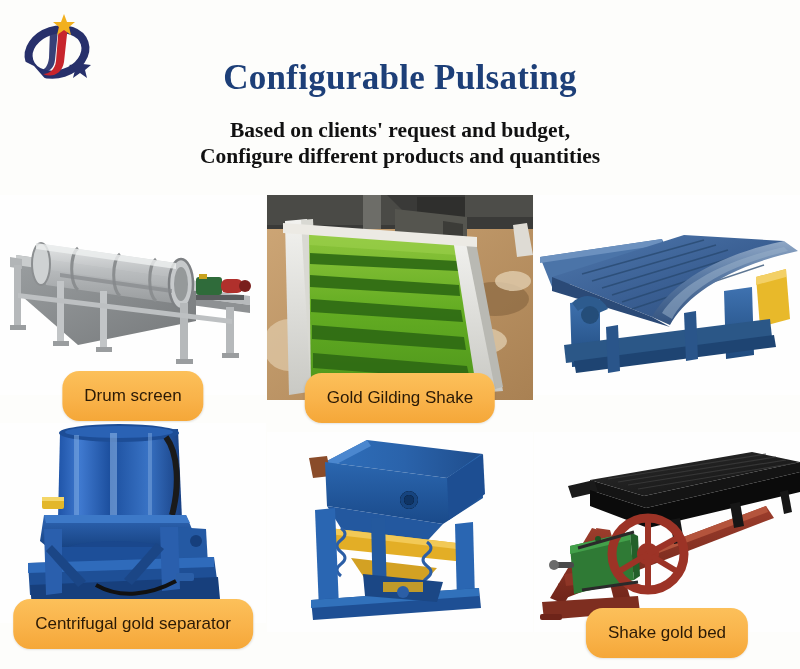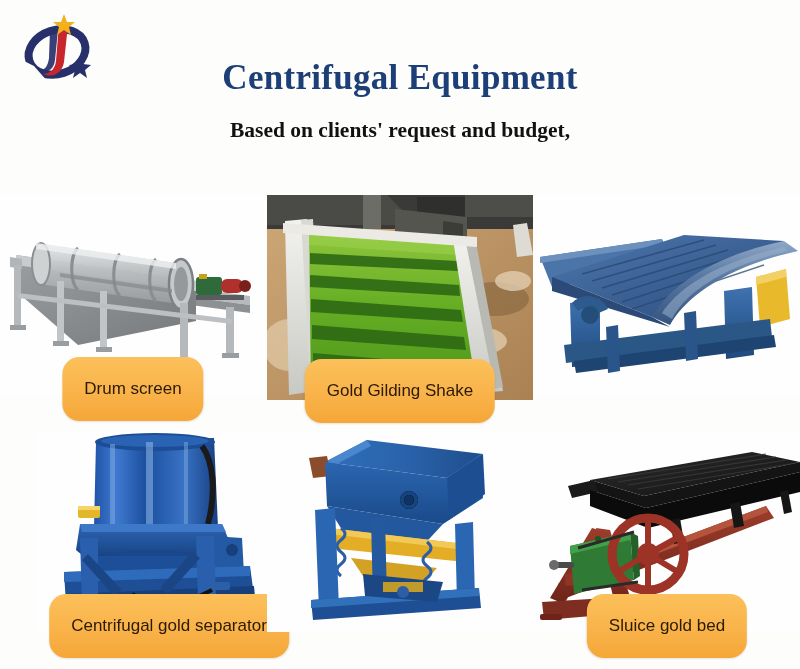--- a/index.html
+++ b/index.html
@@ -26,34 +26,34 @@
     position:absolute;left:0;top:117px;width:800px;text-align:center;
     font-family:"Liberation Serif", serif;
     font-weight:bold;font-size:21.5px;line-height:26px;color:#111;
   }
   .subtitle div{white-space:nowrap;}
 
   
   .grid{position:absolute;left:0;top:195px;width:800px;height:474px;}
   .card{position:absolute;width:266px;height:237px;}
   .card.c0{left:0;top:0;}     .card.c1{left:267px;top:0;}  .card.c2{left:534px;top:0;}
-  .card.c3{left:0;top:237px;margin-left:36px;} .card.c4{left:267px;top:237px;} .card.c5{left:534px;top:237px;}
+  .card.c3{left:0;top:228px;} .card.c4{left:267px;top:237px;} .card.c5{left:534px;top:237px;}
 
   .photo{position:absolute;left:0;top:0;width:266px;height:200px;overflow:hidden;}
   .photo.bleed{left:0;top:0;width:266px;height:205px;}
   .stage{position:absolute;inset:0;background:#ffffff;}
 
   
   .pill{
     position:absolute;bottom:11px;left:50%;transform:translateX(-50%);
     height:48px;border-radius:17px;
     background:linear-gradient(180deg,#fcc05a 0%,#f9b34a 55%,#f5a738 100%);
     color:#2b1a06;font-size:17px;font-weight:500;
     display:flex;align-items:center;justify-content:center;
-    padding:8px 22px;white-space:nowrap;
+    padding:1px 22px;white-space:nowrap;
     box-shadow:0 1px 2px rgba(0,0,0,.10);
     font-family:"Liberation Sans", sans-serif;
   }
   .c1 .pill,.c4 .pill{bottom:9px;}
 
   
   svg{display:block;}
 </style>
 </head>
 <body>
@@ -74,23 +74,24 @@
       <path d="M36 22 L44 22 L41 52 C40 62 32 66 25 63 C31 62 34 58 35 50 Z" fill="#27306b" opacity=".92"></path>
 
       <g>
         <path d="M50 6 L53 14 L61 14 L55 19 L57 27 L50 22 L43 27 L45 19 L39 14 L47 14 Z" fill="#f2b01e"></path>
       </g>
 
       <path d="M66 48 L69 56 L77 57 L71 62 L73 70 L66 65 L59 70 L61 62 L55 57 L63 56 Z" fill="#27306b"></path>
     </svg>
   </div>
 
-  <div class="title">Centrifugal Equipment</div>
+  <div class="title">Configurable Pulsating</div>
   <div class="subtitle">
     <div>Based on clients' request and budget,</div>
+    <div>Configure different products and quantities</div>
   </div>
 
   <div class="grid">
 
     <div class="card c0">
       <div class="photo">
         <svg class="stage" viewBox="0 0 266 200" preserveAspectRatio="xMidYMid slice">
           <rect width="266" height="200" fill="#fefefe"></rect>
           <defs>
             <linearGradient id="dsBody" x1="0" y1="0" x2="0" y2="1">
@@ -453,17 +454,17 @@
             </g>
           </g>
 
           <path d="M100 100 L44 116" stroke="#2a2a2a" stroke-width="3" fill="none"></path>
           <path d="M104 150 L48 158" stroke="#2a2a2a" stroke-width="3" fill="none"></path>
 
           <rect x="6" y="182" width="22" height="6" rx="2" fill="#6e2419"></rect>
           <rect x="84" y="176" width="26" height="6" rx="2" fill="#6e2419"></rect>
         </svg>
       </div>
-      <div class="pill">Sluice gold bed</div>
+      <div class="pill">Shake gold bed</div>
     </div>
 
   </div>
 </div>
 
 </body></html>

